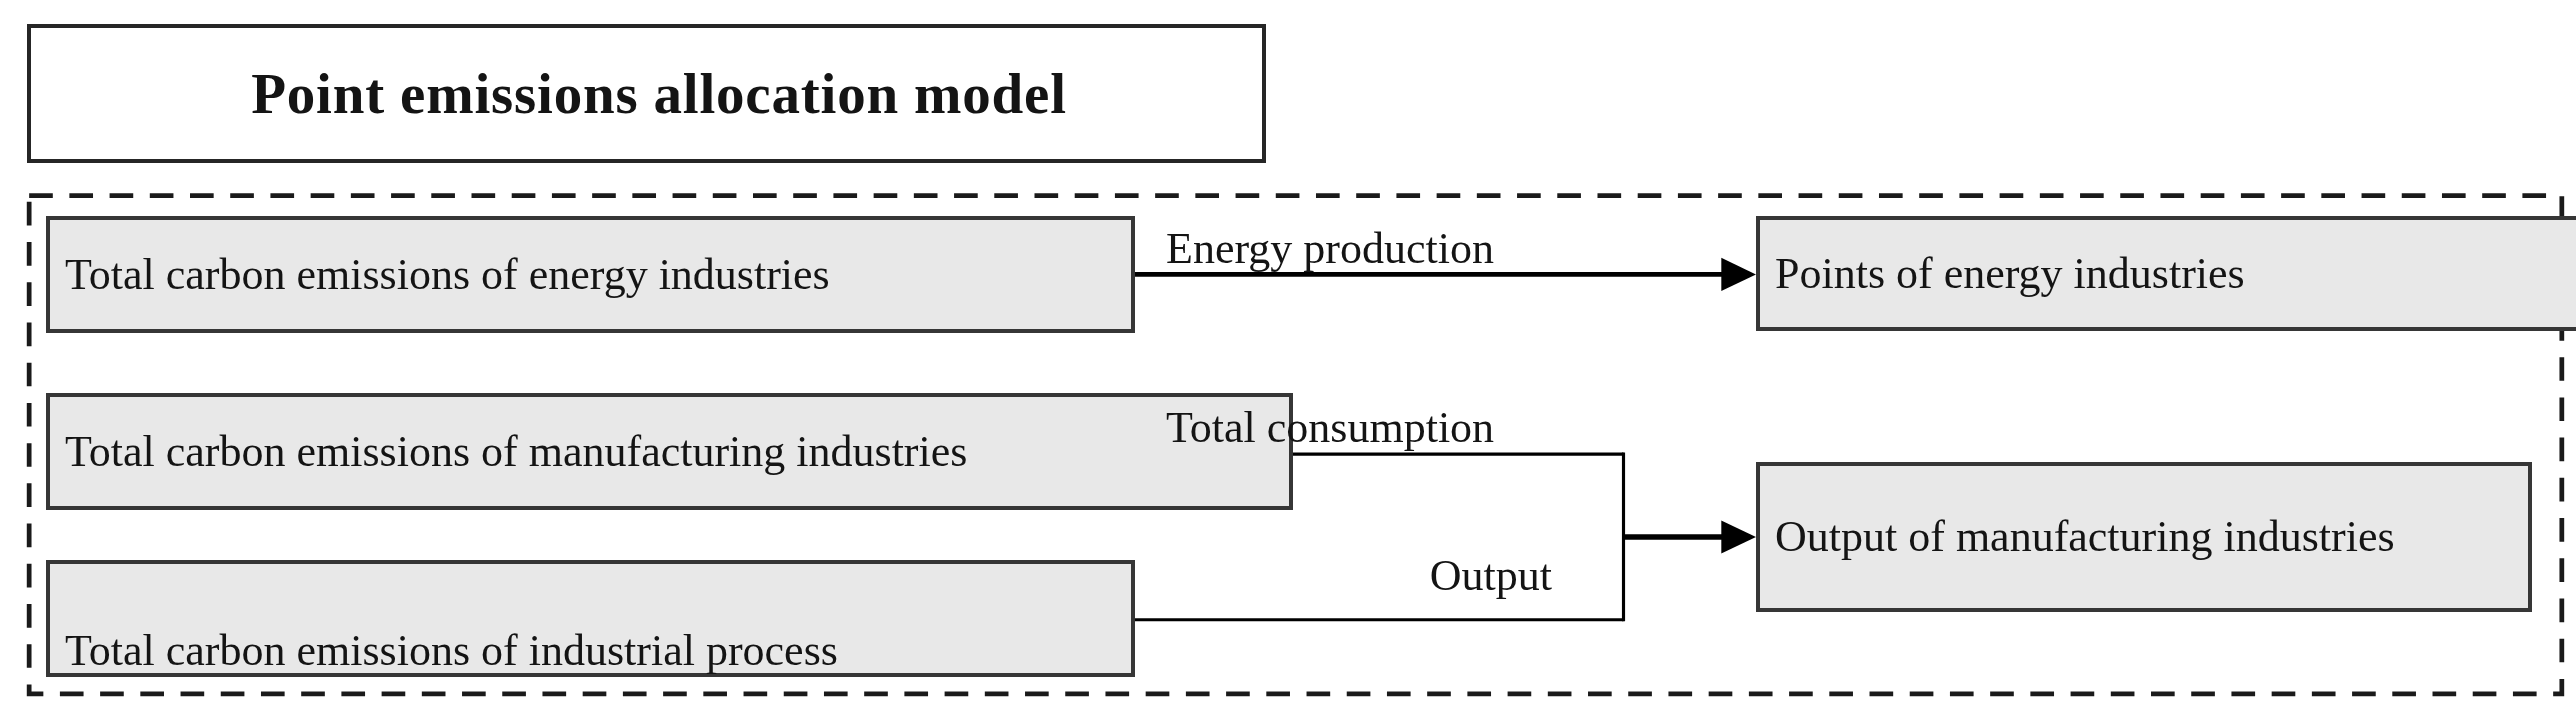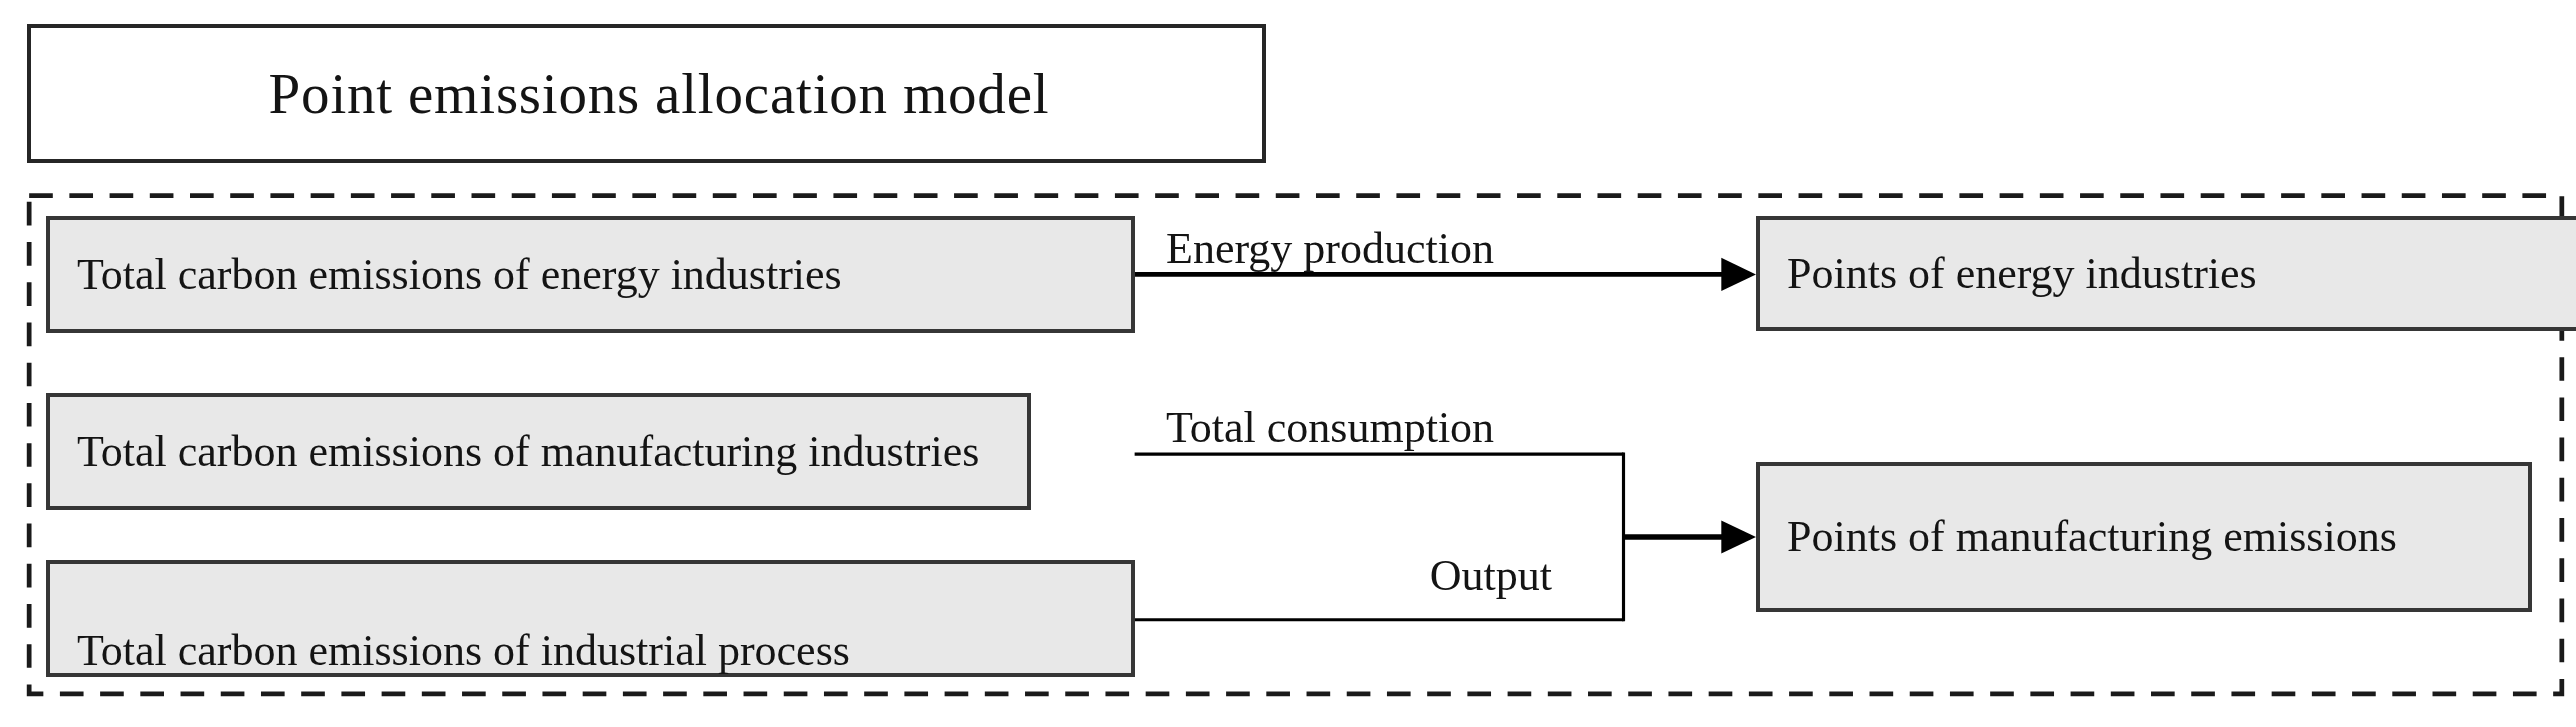--- a/index.html
+++ b/index.html
@@ -32,39 +32,39 @@
     height: 139px;
     background: #ffffff;
     border: 4.7px solid #262626;
     box-sizing: border-box;
     display: flex;
     align-items: center;
     justify-content: center;
   }
   .title-box span {
     font-size: 57px;
-    font-weight: normal;
+    font-weight: bold;
     letter-spacing: 0.8px;
     white-space: nowrap;
     margin-left: 25px;
   }
   .node {
     position: absolute;
     background: #e8e8e8;
     border: 4px solid #363636;
     box-sizing: border-box;
     display: flex;
     align-items: center;
     font-size: 44px;
     line-height: 1;
-    padding-left: 27px;
+    padding-left: 15px;
     white-space: nowrap;
   }
   .node-energy-total        { left: 46px;   top: 216px; width: 1089px; height: 117px; }
-  .node-manufacturing-total { left: 46px;   top: 393px; width: 985px; height: 117px; }
+  .node-manufacturing-total { left: 46px;   top: 393px; width: 1247px; height: 117px; }
   .node-process-total       { left: 46px;   top: 560px; width: 1089px; height: 117px; align-items: flex-end; }
   .node-energy-points       { left: 1756px; top: 216px; width: 860px;  height: 115px; }
   .node-manufacturing-points{ left: 1756px; top: 462px; width: 776px;  height: 150px; }
   .edge-label {
     position: absolute;
     font-size: 44px;
     line-height: 1;
     white-space: nowrap;
   }
   .label-energy-production  { left: 1166px; top: 227px; text-align: right; }
@@ -105,21 +105,21 @@
 
   <div class="node node-process-total">
     <span>Total carbon emissions of industrial process</span>
   </div>
 
   <div class="node node-energy-points">
     <span>Points of energy industries</span>
   </div>
 
   <div class="node node-manufacturing-points">
-    <span>Points of manufacturing emissions</span>
+    <span>Output of manufacturing industries</span>
   </div>
 
   <div class="edge-label label-energy-production">Energy production</div>
 
   <div class="edge-label label-energy-consumption">Total consumption</div>
 
   <div class="edge-label label-output">Output</div>
 
 </div>
 

